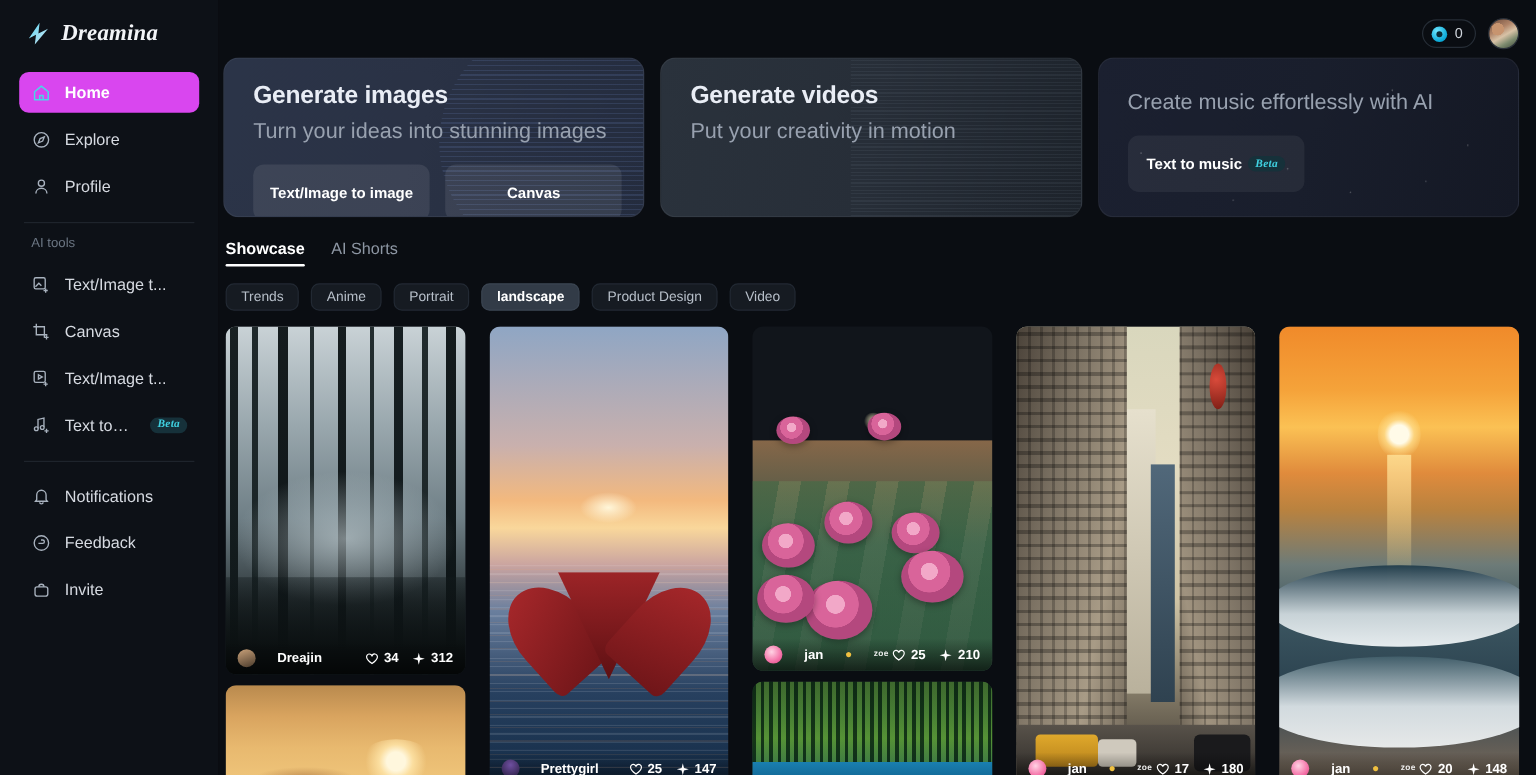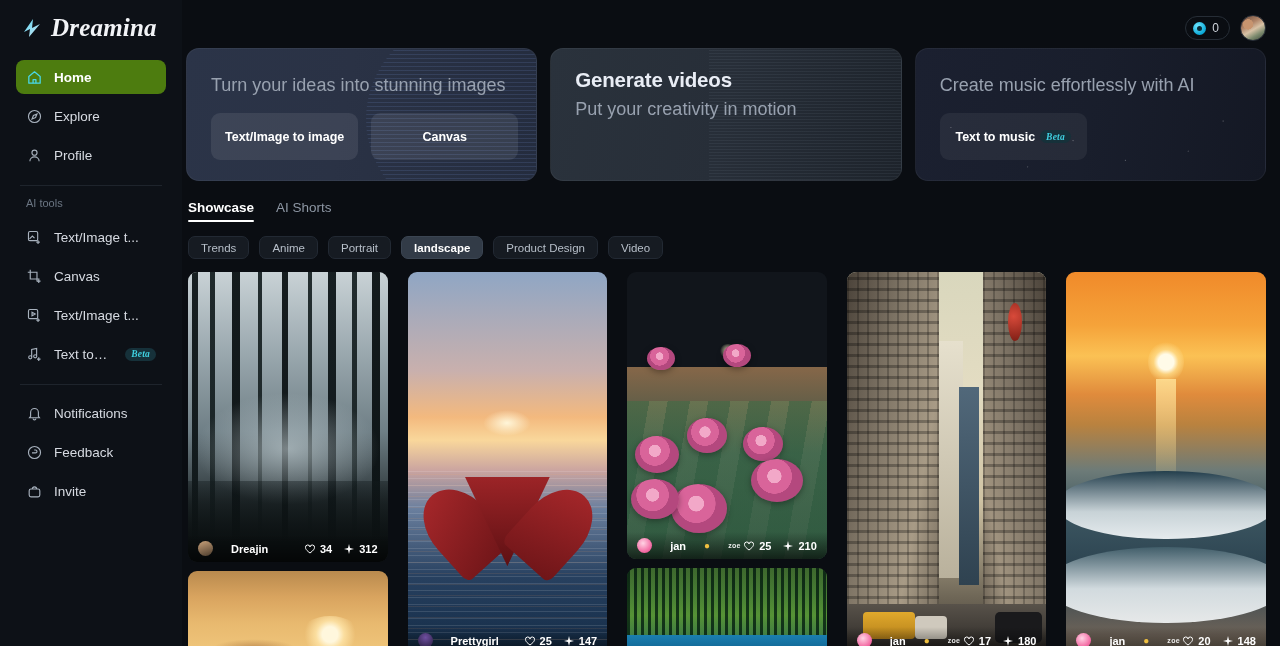--- a/index.html
+++ b/index.html
@@ -21,32 +21,32 @@
     position: relative;
   }
   .brand {
     display: flex; align-items: center; gap: 7px;
     height: 56px; padding-left: 4px;
   }
   .brand-logo { width: 24px; height: 24px; flex: 0 0 24px; }
   .brand-name {
     font-family: "Liberation Serif", serif;
     font-style: italic; font-weight: 700;
-    font-size: 25px; letter-spacing: .2px;
+    font-size: 19px; letter-spacing: .2px;
     color: #f2f4f7;
   }
   .nav { margin-top: 4px; }
   .nav-item {
     display: flex; align-items: center; gap: 11px;
     height: 34px; padding: 0 10px; margin-bottom: 0;
     border-radius: 8px; cursor: pointer;
     color: #d6dae1; font-size: 13.5px;
   }
   .nav-spacer { height: 5px; }
-  .nav-item.active { background: #4d7c0f; color:#fff; font-weight:600; }
+  .nav-item.active { background: #d946ef; color:#fff; font-weight:600; }
   .nav-item .ico { width: 17px; height: 17px; flex: 0 0 17px; display:flex; align-items:center; justify-content:center;}
   .nav-item .lbl { white-space: nowrap; overflow:hidden; text-overflow: ellipsis; }
   .divider { height:1px; background:#1e242c; margin: 13px 4px 11px 4px; }
   .section-label { font-size: 11px; color:#6b7683; padding-left: 10px; margin-bottom: 6px;}
   .beta-pill {
     font-family: "Liberation Serif", serif;
     font-style: italic; font-weight: 700;
     font-size: 9.5px; color:#3fd0e0;
     background:#16313a; border-radius: 9px;
     padding: 1.5px 6px; margin-left: 5px; letter-spacing:.2px;
@@ -387,20 +387,21 @@
         <span>0</span>
       </div>
       <div class="avatar"></div>
     </div>
 
     <div class="content">
 
       <section class="cards">
 
         <div class="pcard images">
+          <h2>Generate images</h2>
           <p>Turn your ideas into stunning images</p>
           <div class="btns">
             <div class="pbtn">
               <span>Text/Image to image</span>
             </div>
             <div class="pbtn">
               <span>Canvas</span>
             </div>
           </div>
         </div>

